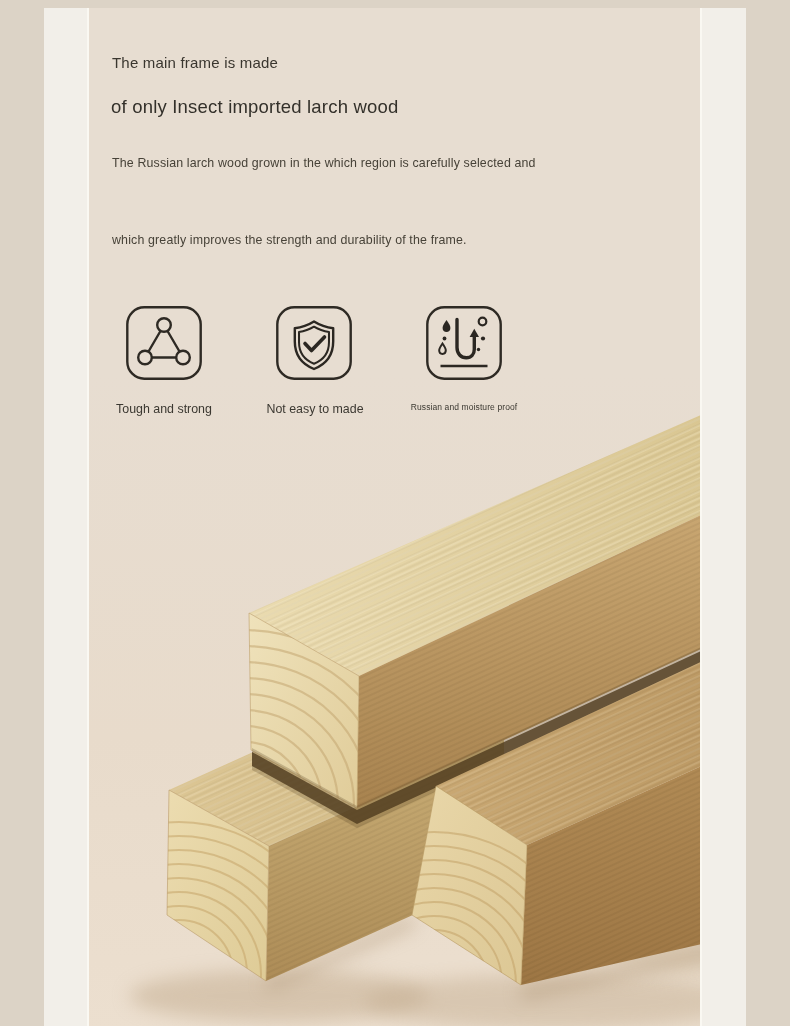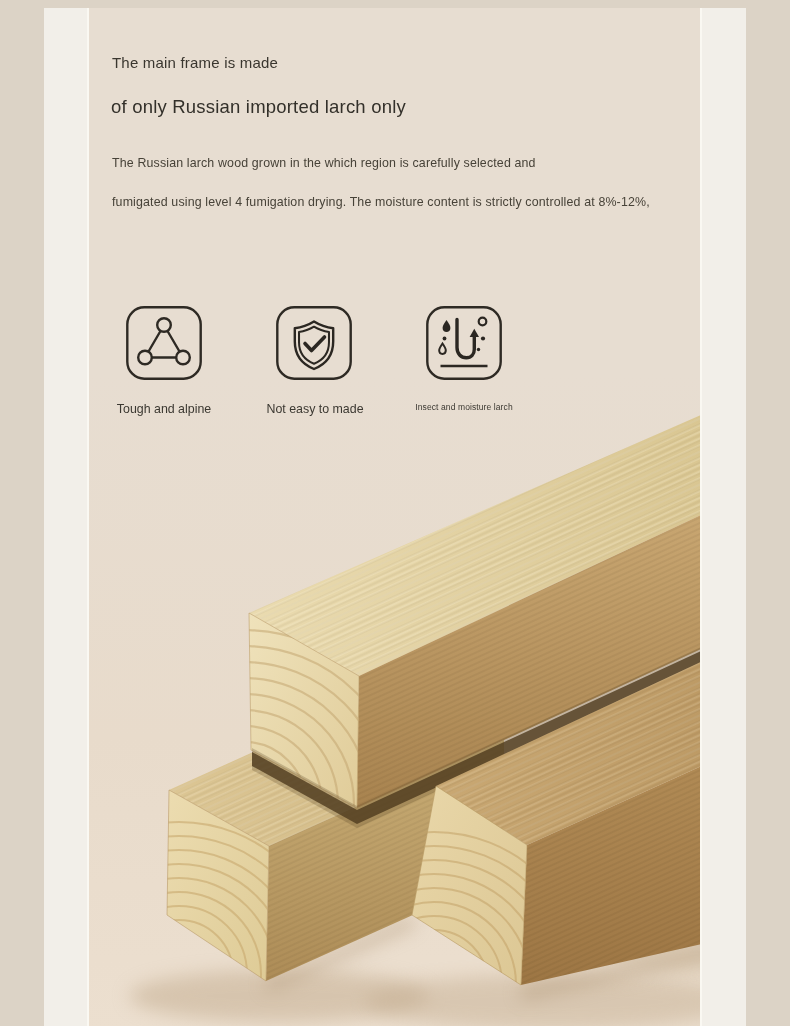--- a/index.html
+++ b/index.html
@@ -197,24 +197,24 @@
           <circle cx="350" cy="610" r="152"></circle>
       </g>
       <polygon points="352,412 443,471 437,611 328,541" fill="none" stroke="#b79a63" stroke-width="1" opacity="0.6"></polygon>
     </g>
   </svg>
 
   <div class="strip left"></div>
   <div class="strip right"></div>
 
   <div class="subtitle">The main frame is made</div>
-  <div class="title">of only Russian imported larch only</div>
+  <div class="title">of only Insect imported larch wood</div>
 
   <div class="para-line l1">The Russian larch wood grown in the which region is carefully selected and</div>
-  <div class="para-line l2">fumigated using level 4 fumigation drying. The moisture content is strictly controlled at 8%-12%,</div>
+  <div class="para-line l3">which greatly improves the strength and durability of the frame.</div>
 
   <svg class="feature-icon f1" viewBox="0 0 76 74" aria-hidden="true">
     <rect x="1.3" y="1.3" width="73.4" height="71.4" rx="17" fill="none" stroke="#2e2a24" stroke-width="2.4"></rect>
     <path d="M38 19 L19 51.5 L57 51.5 Z" fill="none" stroke="#2e2a24" stroke-width="2.4" stroke-linejoin="round"></path>
     <circle cx="38" cy="19" r="6.8" fill="#e7ddd1" stroke="#2e2a24" stroke-width="2.4"></circle>
     <circle cx="19" cy="51.5" r="6.8" fill="#e7ddd1" stroke="#2e2a24" stroke-width="2.4"></circle>
     <circle cx="57" cy="51.5" r="6.8" fill="#e7ddd1" stroke="#2e2a24" stroke-width="2.4"></circle>
   </svg>
 
   <svg class="feature-icon f2" viewBox="0 0 76 74" aria-hidden="true">
@@ -230,17 +230,17 @@
     <path d="M43.6 31 L48.3 22.8 L53 31 Z" fill="#2b2722"></path>
     <circle cx="56.5" cy="15.5" r="3.8" fill="none" stroke="#2b2722" stroke-width="2.2"></circle>
     <path d="M20.5 14 C23 17.6 24.4 19.9 24.4 21.9 C24.4 24.4 22.7 26 20.5 26 C18.3 26 16.6 24.4 16.6 21.9 C16.6 19.9 18 17.6 20.5 14 Z" fill="#2b2722"></path>
     <circle cx="18.5" cy="32.5" r="1.9" fill="#2b2722"></circle>
     <path d="M16.5 37.5 C18.6 40.6 19.8 42.6 19.8 44.3 C19.8 46.5 18.3 47.9 16.5 47.9 C14.7 47.9 13.2 46.5 13.2 44.3 C13.2 42.6 14.4 40.6 16.5 37.5 Z" fill="none" stroke="#2b2722" stroke-width="2"></path>
     <circle cx="57" cy="32.5" r="2.1" fill="#2b2722"></circle>
     <circle cx="52.5" cy="43.5" r="1.7" fill="#2b2722"></circle>
     <line x1="14.5" y1="60" x2="61.5" y2="60" stroke="#2b2722" stroke-width="2.6"></line>
   </svg>
 
-  <div class="feature-label f1">Tough and alpine</div>
+  <div class="feature-label f1">Tough and strong</div>
   <div class="feature-label f2">Not easy to made</div>
-  <div class="feature-label f3">Insect and moisture larch</div>
+  <div class="feature-label f3">Russian and moisture proof</div>
 
 </div>
 
 </body></html>

